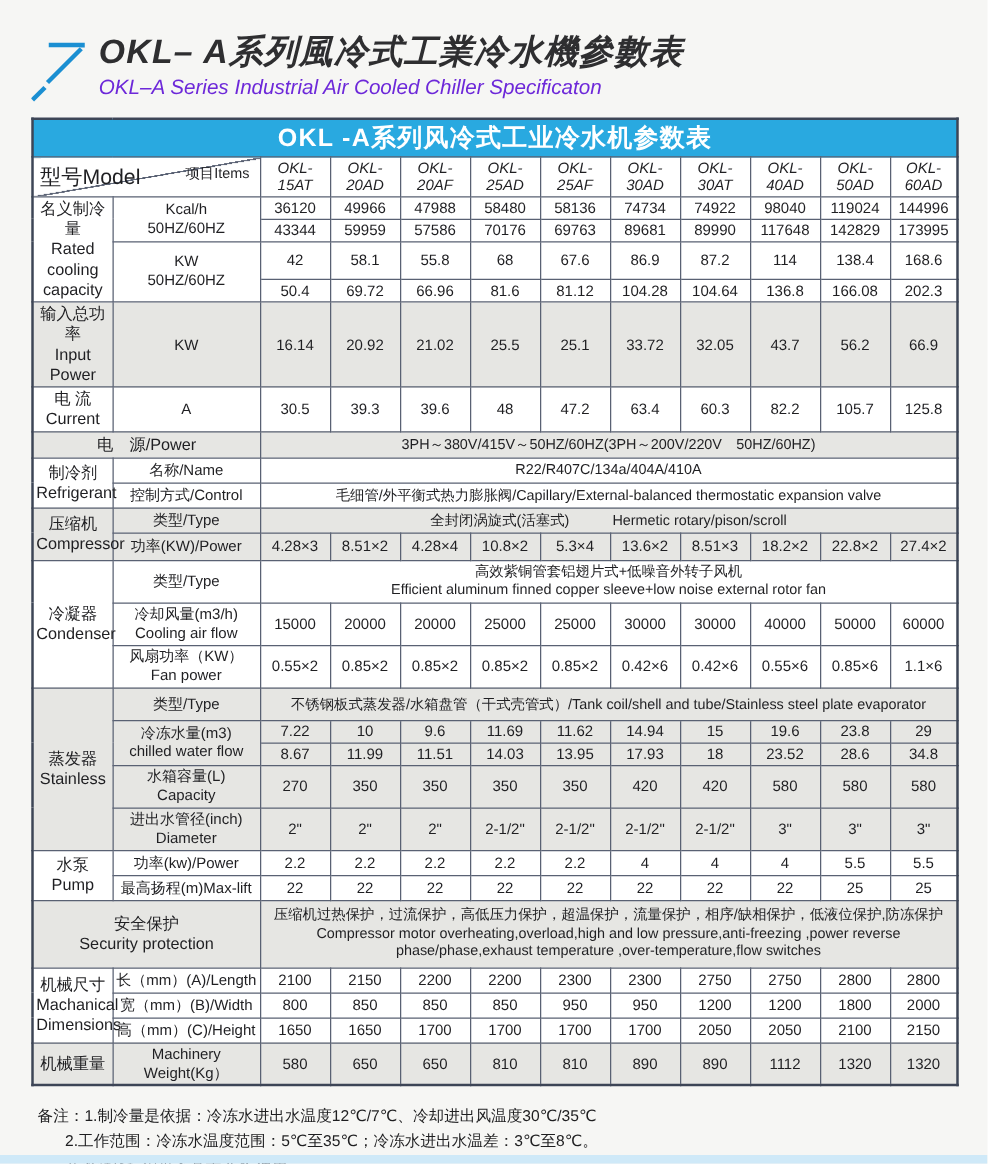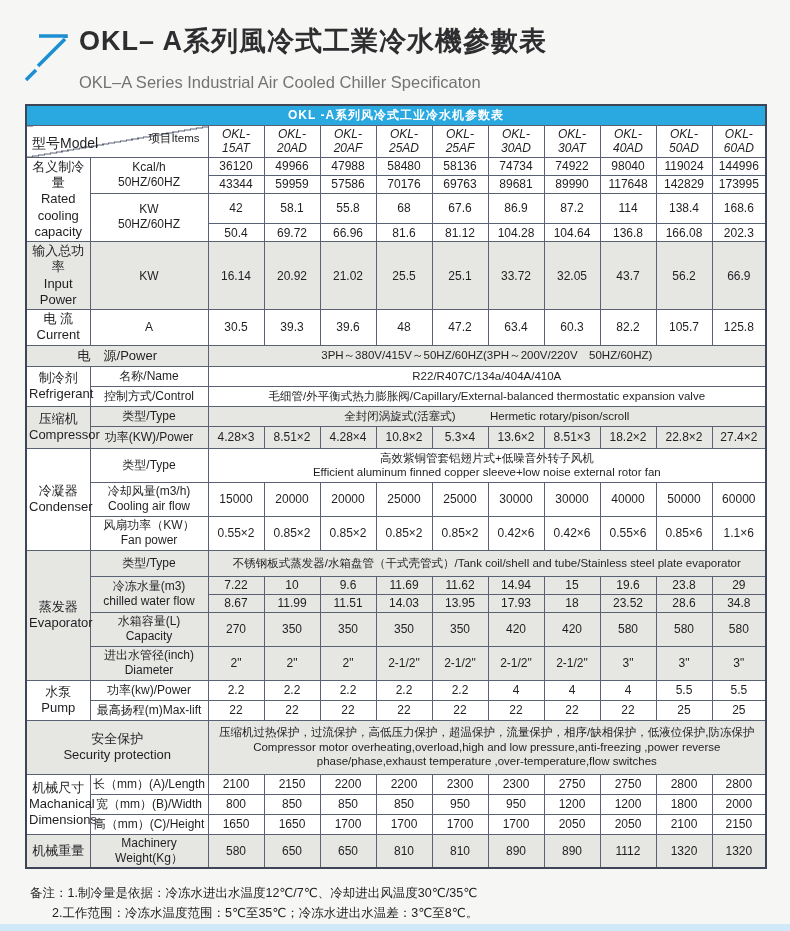--- a/index.html
+++ b/index.html
@@ -10,42 +10,42 @@
     font-family:"Liberation Sans","DejaVu Sans",sans-serif;
     color:#222;
     position:relative;
     overflow:hidden;
   }
   .page { padding:26px 25px 0 25px; }
 
   
   .doc-header { display:flex; align-items:flex-start; margin-bottom:12px; }
   .logo { width:46px; height:56px; margin-right:8px; flex:0 0 auto; }
-  .titles { line-height:1.15; }
+  .titles { line-height:1.15;font-style:italic; }
   .title-cn { font-size:27px; font-weight:bold; color:#2e2e30; letter-spacing:1px; }
-  .title-en { font-size:16.5px; color:#737373; margin-top:16px; }
+  .title-en { font-size:16.5px; color:#6d28d9; margin-top:4px; }
 
   
   table.spec {
     width:740px; table-layout:fixed; border-collapse:collapse;
     background:#fff;
     font-size:11.5px;
     border:2px solid #3d4556;
   }
   .spec td { border:1px solid #596173; text-align:center; vertical-align:middle; padding:1px 2px; color:#1f1f22; }
   .spec .caption {
-    background:#29a9e0; color:#fff; font-size:12px; font-weight:bold;
+    background:#29a9e0; color:#fff; font-size:20px; font-weight:bold;
     height:15px; letter-spacing:1px;
   }
   .pre { white-space:pre-line; line-height:1.25; }
   .gray { background:#e6e6e3; }
   .corner { position:relative; padding:0;
     background-image:linear-gradient(to bottom right, transparent calc(50% - 0.6px), #596173 calc(50% - 0.6px), #596173 calc(50% + 0.6px), transparent calc(50% + 0.6px));
   }
-  .corner .model-label { position:absolute; left:5px; bottom:4px; font-size:14px; }
+  .corner .model-label { position:absolute; left:5px; bottom:4px; font-size:17px; }
   .corner .items-label { position:absolute; right:8px; top:5px; font-size:11.5px; }
   .model { white-space:pre-line; line-height:1.2; font-size:12px;font-style:italic; }
   .val { font-size:12px; }
   .left-group { font-size:13px; }
   .item { font-size:12px; }
   .wide { font-size:11.5px; }
   .h18 td { height:18px; }
   .h22 td { height:22px; }
   .h26 td { height:26px; }
   .h30 td { height:30px; }
@@ -282,21 +282,21 @@
           <td class="val">0.85×2</td>
           <td class="val">0.42×6</td>
           <td class="val">0.42×6</td>
           <td class="val">0.55×6</td>
           <td class="val">0.85×6</td>
           <td class="val">1.1×6</td>
         </tr>
 
       <tr class="gray h26">
         <td class="left-group pre" rowspan="5">蒸发器
-Evaporator</td>
+Stainless</td>
         <td class="item">类型/Type</td>
         <td class="wide" colspan="10">不锈钢板式蒸发器/水箱盘管（干式壳管式）/Tank coil/shell and tube/Stainless steel plate evaporator</td>
       </tr>
       <tr class="gray h18">
         <td class="item pre" rowspan="2">冷冻水量(m3)
 chilled water flow</td>
       <td class="val">7.22</td>
           <td class="val">10</td>
           <td class="val">9.6</td>
           <td class="val">11.69</td>

